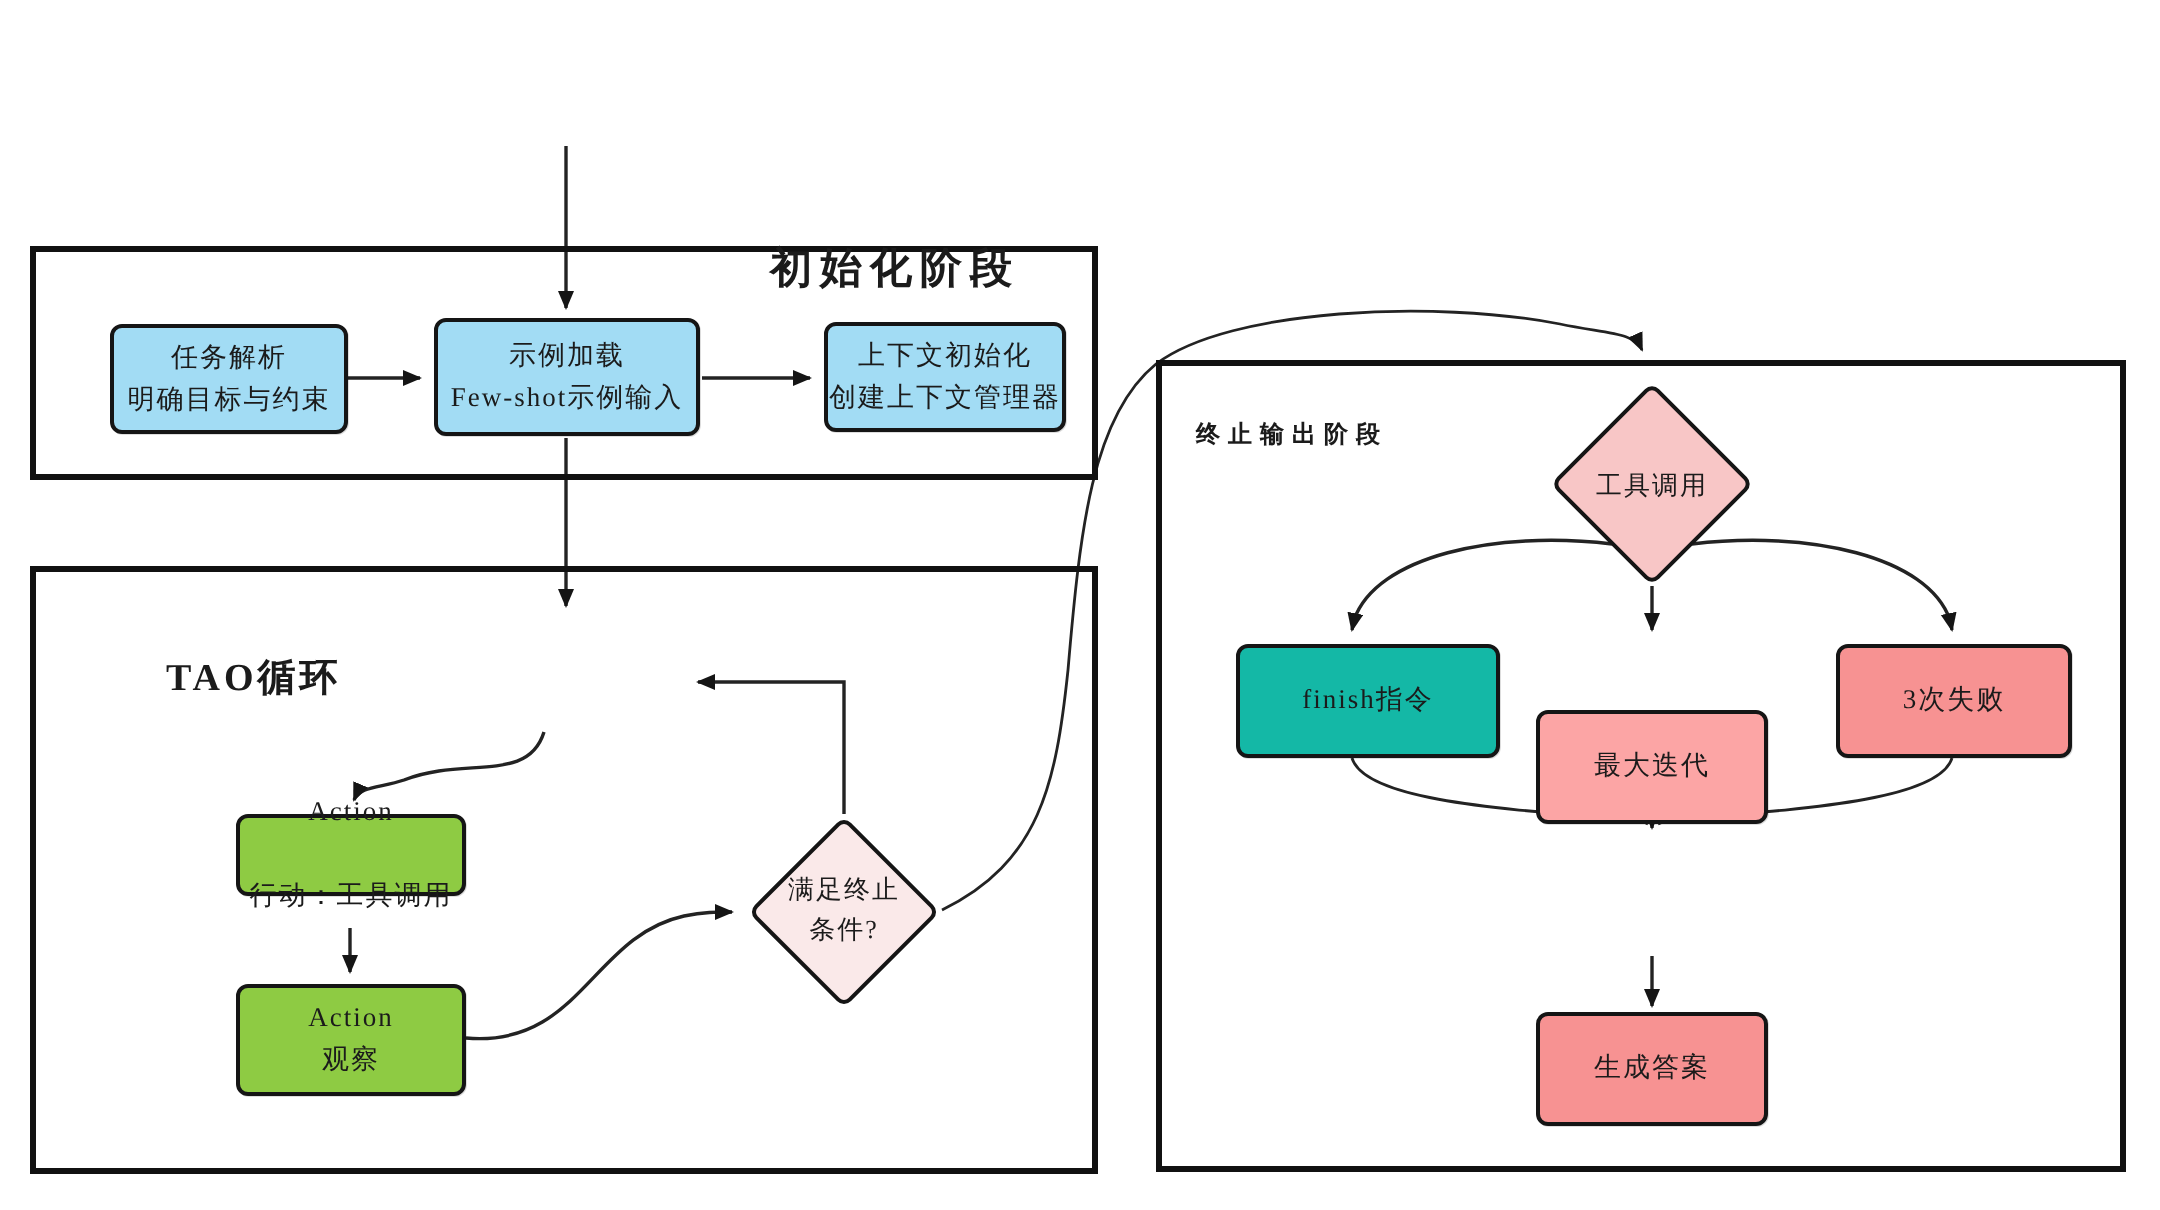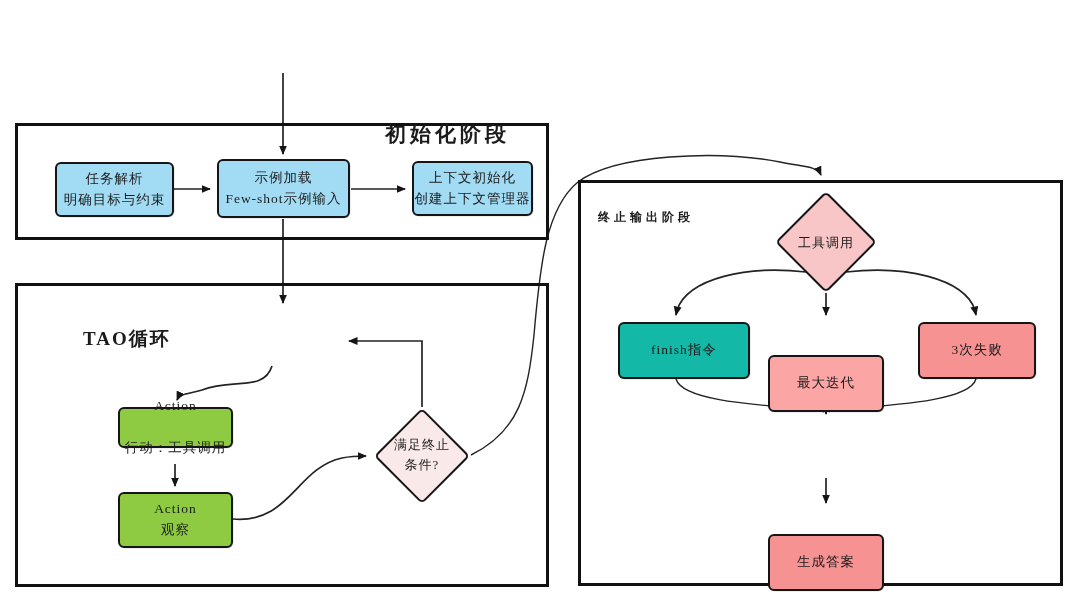--- a/index.html
+++ b/index.html
@@ -143,17 +143,17 @@
   <div class="node" style="left: 618px; top: 322px; width: 132px; height: 57px; background: #14b8a6;">
     <span class="l1">finish指令</span>
   </div>
   <div class="node" style="left: 768px; top: 322px; width: 116px; height: 57px; background: #fca5a5; margin-top: 33px;">
     <span class="l1">最大迭代</span>
   </div>
   <div class="node" style="left: 918px; top: 322px; width: 118px; height: 57px; background: rgb(247, 146, 146);">
     <span class="l1">3次失败</span>
   </div>
 
-  <div class="node" style="left: 768px; top: 534px; width: 116px; height: 57px; background: rgb(247, 146, 146);">
+  <div class="node" style="left: 768px; top: 506px; width: 116px; height: 57px; background: rgb(247, 146, 146);">
     <span class="l1">生成答案</span>
   </div>
 
 </div>
 
 </body></html>

